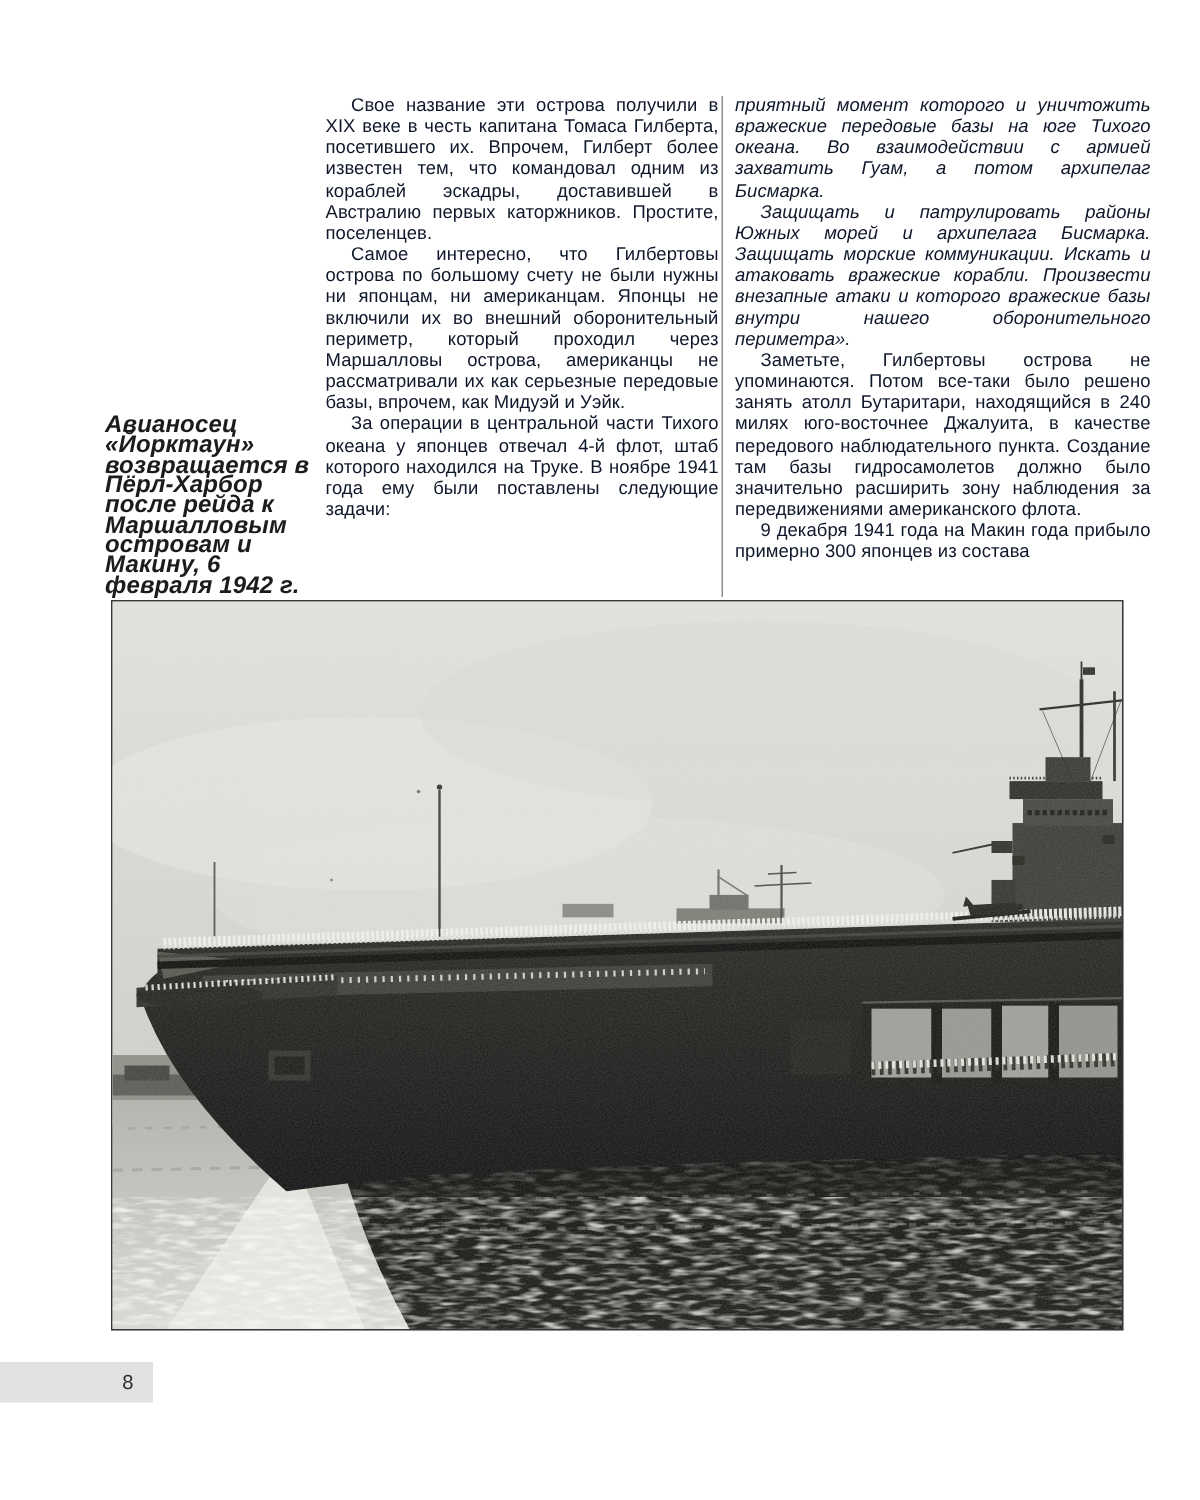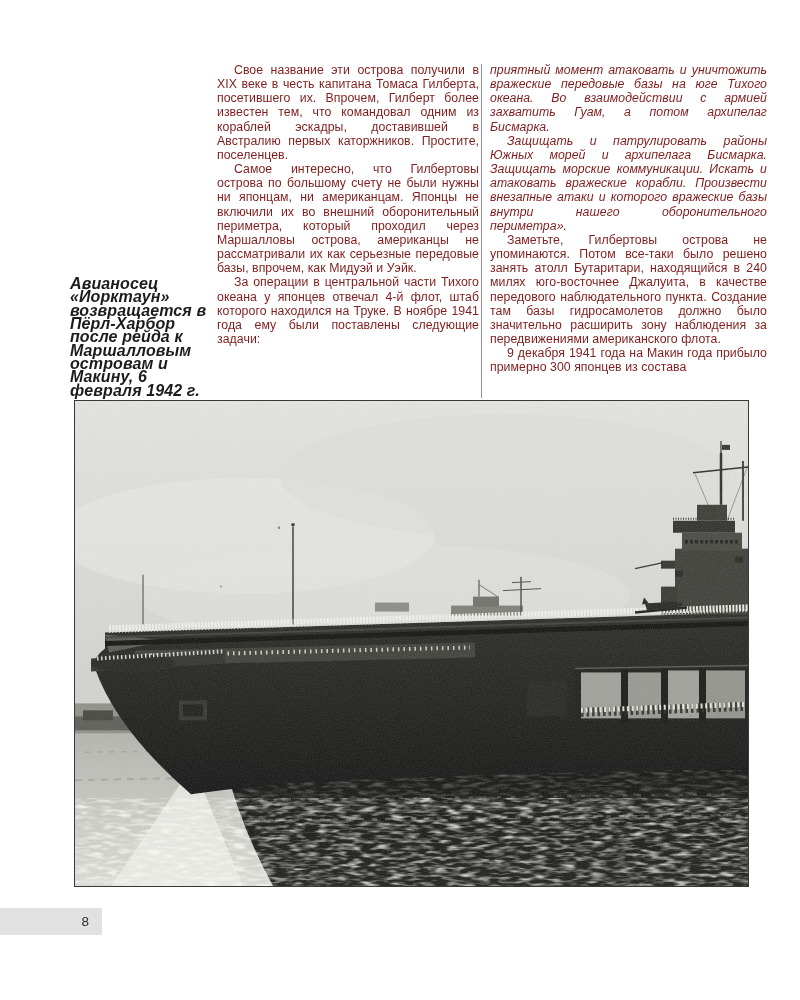--- a/index.html
+++ b/index.html
@@ -13,21 +13,21 @@
     position:absolute; left:70px; top:277px; width:142px;
     font-size:16px; line-height:13.35px; font-weight:bold; font-style:italic;
     color:#1c1c1c; letter-spacing:0.1px;
   }
   
   .col { position:absolute; top:63px; }
   .col-left  { left:217px; width:262px; }
   .col-right { left:490px; width:277px; }
   .col p {
     font-size:12.3px; line-height:14.15px; text-align:justify;
-    color:#7f1d1d; letter-spacing:0.05px;
+    color:#0f172a; letter-spacing:0.05px;
   }
   .ind { text-indent:17px; }
   .it { font-style:italic; }
   .divider {
     position:absolute; left:481px; top:64px; width:1px; height:334px;
     background:#8f8f8f;
   }
   
   .photo {
     position:absolute; left:74px; top:400px; width:675px; height:487px;
@@ -44,28 +44,28 @@
 </style>
 </head>
 <body>
 
 <div class="sheet">
 
   <div class="caption">Авианосец «Йорктаун» возвращается в Пёрл-Харбор после рейда к Маршалловым островам и Макину, 6 февраля 1942 г.</div>
 
   <div class="col col-left">
     <p class="ind">Свое название эти острова получили в XIX веке в честь капитана Томаса Гилберта, посетившего их. Впрочем, Гилберт более известен тем, что командовал одним из кораблей эскадры, доставившей в Австралию первых каторжников. Простите, поселенцев.</p>
-    <p class="ind">Самое интересно, что Гилбертовы острова по большому счету не были нужны ни японцам, ни американцам. Японцы не включили их во внешний оборонительный периметра, который проходил через Маршалловы острова, американцы не рассматривали их как серьезные передовые базы, впрочем, как Мидуэй и Уэйк.</p>
+    <p class="ind">Самое интересно, что Гилбертовы острова по большому счету не были нужны ни японцам, ни американцам. Японцы не включили их во внешний оборонительный периметр, который проходил через Маршалловы острова, американцы не рассматривали их как серьезные передовые базы, впрочем, как Мидуэй и Уэйк.</p>
     <p class="ind">За операции в центральной части Тихого океана у японцев отвечал 4-й флот, штаб которого находился на Труке. В ноябре 1941 года ему были поставлены следующие задачи:</p>
   </div>
 
   <div class="divider"></div>
 
   <div class="col col-right">
-    <p class="it">приятный момент атаковать и уничтожить вражеские передовые базы на юге Тихого океана. Во взаимодействии с армией захватить Гуам, а потом архипелаг Бисмарка.</p>
+    <p class="it">приятный момент которого и уничтожить вражеские передовые базы на юге Тихого океана. Во взаимодействии с армией захватить Гуам, а потом архипелаг Бисмарка.</p>
     <p class="ind it">Защищать и патрулировать районы Южных морей и архипелага Бисмарка. Защищать морские коммуникации. Искать и атаковать вражеские корабли. Произвести внезапные атаки и которого вражеские базы внутри нашего оборонительного периметра».</p>
     <p class="ind">Заметьте, Гилбертовы острова не упоминаются. Потом все-таки было решено занять атолл Бутаритари, находящийся в 240 милях юго-восточнее Джалуита, в качестве передового наблюдательного пункта. Создание там базы гидросамолетов должно было значительно расширить зону наблюдения за передвижениями американского флота.</p>
     <p class="ind">9 декабря 1941 года на Макин года прибыло примерно 300 японцев из состава</p>
   </div>
 
   <figure class="photo" aria-label="Чёрно-белая фотография: авианосец «Йорктаун» входит в гавань, экипаж в белой форме выстроен вдоль полётной палубы">
     <svg viewBox="0 0 673 486" preserveAspectRatio="none">
       <defs>
         <linearGradient id="sky" x1="0" y1="0" x2="0" y2="1">
           <stop offset="0" stop-color="#e4e4e1"></stop>

